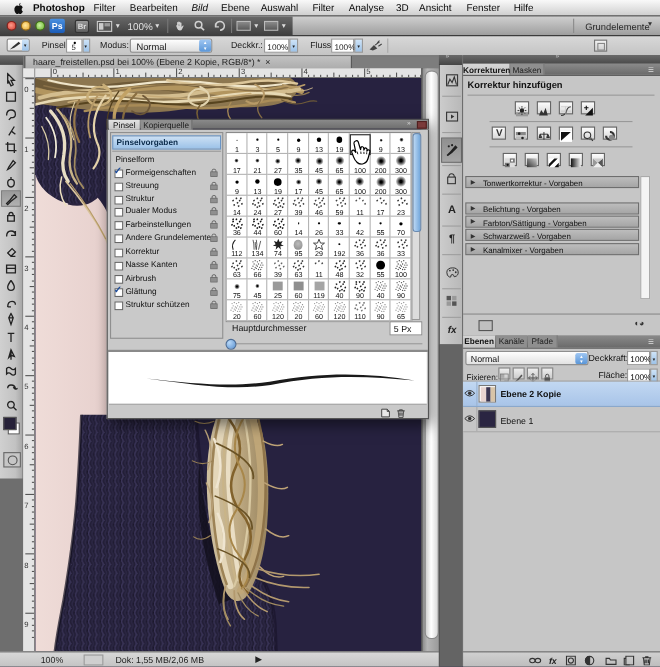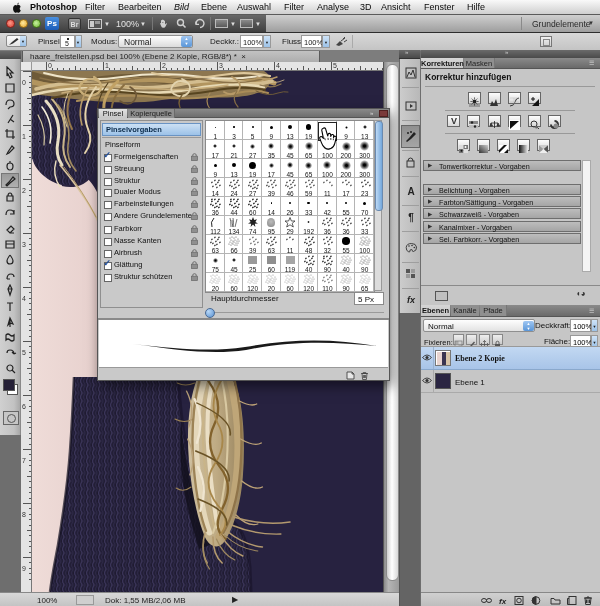--- a/index.html
+++ b/index.html
@@ -570,21 +570,21 @@
         </div>
         <div class="abs" style="left:3px;top:92px;width:6px;height:6px;background:#fff;border:1px solid #666;"></div>
         <span class="abs tx" style="left:13px;top:90px;font-size:7.5px;color:#111;">Andere Grundelemente</span>
         <div class="abs" style="left:90px;top:91px;font-size:0;line-height:0;">
           <svg style="display:block" width="7" height="8" viewBox="0 0 7 8">
             <rect x="0.5" y="3.2" width="6" height="4.3" fill="#8f8f8f" stroke="#666" stroke-width="0.7"></rect>
             <path d="M1.8 3.2 V2 Q1.8 0.7 3.5 0.7 Q5.2 0.7 5.2 2 V3.2" fill="none" stroke="#666" stroke-width="0.9"></path>
           </svg>
         </div>
         <div class="abs" style="left:3px;top:105.30000000000001px;width:6px;height:6px;background:#fff;border:1px solid #666;"></div>
-        <span class="abs tx" style="left:13px;top:103.30000000000001px;font-size:7.5px;color:#111;">Farbkorr</span>
+        <span class="abs tx" style="left:13px;top:103.30000000000001px;font-size:7.5px;color:#111;">Korrektur</span>
         <div class="abs" style="left:90px;top:104.30000000000001px;font-size:0;line-height:0;">
           <svg style="display:block" width="7" height="8" viewBox="0 0 7 8">
             <rect x="0.5" y="3.2" width="6" height="4.3" fill="#8f8f8f" stroke="#666" stroke-width="0.7"></rect>
             <path d="M1.8 3.2 V2 Q1.8 0.7 3.5 0.7 Q5.2 0.7 5.2 2 V3.2" fill="none" stroke="#666" stroke-width="0.9"></path>
           </svg>
         </div>
         <div class="abs" style="left:3px;top:117.10000000000001px;width:6px;height:6px;background:#fff;border:1px solid #666;"></div>
         <span class="abs tx" style="left:13px;top:115.10000000000001px;font-size:7.5px;color:#111;">Nasse Kanten</span>
         <div class="abs" style="left:90px;top:116.10000000000001px;font-size:0;line-height:0;">
           <svg style="display:block" width="7" height="8" viewBox="0 0 7 8">
@@ -1733,24 +1733,20 @@
         <span class="abs tx" style="left:15px;top:1px;font-size:7.2px;color:#111;">Farbton/Sättigung - Vorgaben</span>
       </div>
       <div class="abs" style="left:0;top:48.4px;width:158px;height:11px;background:linear-gradient(#bdbdbd,#a5a5a5);border:1px solid #6e6e6e;box-sizing:border-box;">
         <span class="abs" style="left:4px;top:1.2px;font-size:5.5px;color:#333;">▶</span>
         <span class="abs tx" style="left:15px;top:1px;font-size:7.2px;color:#111;">Schwarzweiß - Vorgaben</span>
       </div>
       <div class="abs" style="left:0;top:60.5px;width:158px;height:11px;background:linear-gradient(#bdbdbd,#a5a5a5);border:1px solid #6e6e6e;box-sizing:border-box;">
         <span class="abs" style="left:4px;top:1.2px;font-size:5.5px;color:#333;">▶</span>
         <span class="abs tx" style="left:15px;top:1px;font-size:7.2px;color:#111;">Kanalmixer - Vorgaben</span>
       </div>
-      <div class="abs" style="left:0;top:72.6px;width:158px;height:11px;background:linear-gradient(#bdbdbd,#a5a5a5);border:1px solid #6e6e6e;box-sizing:border-box;">
-        <span class="abs" style="left:4px;top:1.2px;font-size:5.5px;color:#333;">▶</span>
-        <span class="abs tx" style="left:15px;top:1px;font-size:7.2px;color:#111;">Sel. Farbkorr. - Vorgaben</span>
-      </div>
     </div>
 
   <div class="abs" style="left:161px;top:102px;width:9px;height:112px;background:#f4f4f4;border:1px solid #aaa;box-sizing:border-box;"></div>
 
   <div class="abs" style="left:0px;top:227px;width:179px;height:1px;background:#8a8a8a;"></div>
   <div class="abs" style="left:14px;top:233px;width:11px;height:8px;border:1px solid #555;background:#c0c0c0;"></div>
   <span class="abs" style="left:155px;top:231px;font-size:8px;color:#333;">◖◕</span>
 </div>
 
 <div class="abs" id="ebenen" style="left:421px;top:305px;width:179px;height:287px;background:#c6c6c6;">
@@ -1796,21 +1792,21 @@
       </svg></div>
   <span class="abs tx" style="left:123px;top:32px;font-size:8px;color:#111;">Fläche:</span>
   <div class="abs" style="left:149px;top:30px;width:21px;height:13px;background:#fff;border:1px solid #999;box-sizing:border-box;">
     <span class="abs tx" style="left:2px;top:2px;font-size:7.5px;">100%</span>
   </div>
   <div class="abs" style="left:170px;top:30px;width:7px;height:13px;background:linear-gradient(#cfe4f8,#9cc2e8);border:1px solid #999;box-sizing:border-box;">
       <span class="abs" style="left:0.5px;top:4px;font-size:4px;color:#222;">▼</span>
     </div>
 
   <div class="abs" style="left:0px;top:41px;width:179px;height:1px;background:#999;"></div>
-  <div class="abs" style="left:0px;top:42px;width:179px;height:22px;background:linear-gradient(#c2d8f2,#a8c4e8);border-bottom:1px solid #8aa8cc;font-family:Liberation Serif, serif;">
+  <div class="abs" style="left:0px;top:42px;width:179px;height:22px;background:linear-gradient(#c2d8f2,#a8c4e8);border-bottom:1px solid #8aa8cc;">
     <svg class="abs" style="left:1px;top:7px;" width="10" height="7" viewBox="0 0 10 7">
         <path d="M0.5 3.5 Q5 -1.5 9.5 3.5 Q5 8.5 0.5 3.5 Z" fill="none" stroke="#333" stroke-width="0.9"></path>
         <circle cx="5" cy="3.5" r="1.6" fill="#333"></circle>
       </svg>
     <div class="abs" style="left:12px;top:0px;width:1px;height:22px;background:#9ab2d0;"></div>
     <div class="abs" style="left:14px;top:3px;width:16px;height:16px;background:#fff;border:1px solid #777;box-sizing:border-box;">
       <div class="abs" style="left:1px;top:1px;width:5px;height:13px;background:#e8d4d0;"></div>
       <div class="abs" style="left:6px;top:1px;width:4px;height:13px;background:#3a3450;"></div>
       <div class="abs" style="left:10px;top:1px;width:4px;height:13px;background:#d8c4a8;"></div>
     </div>

